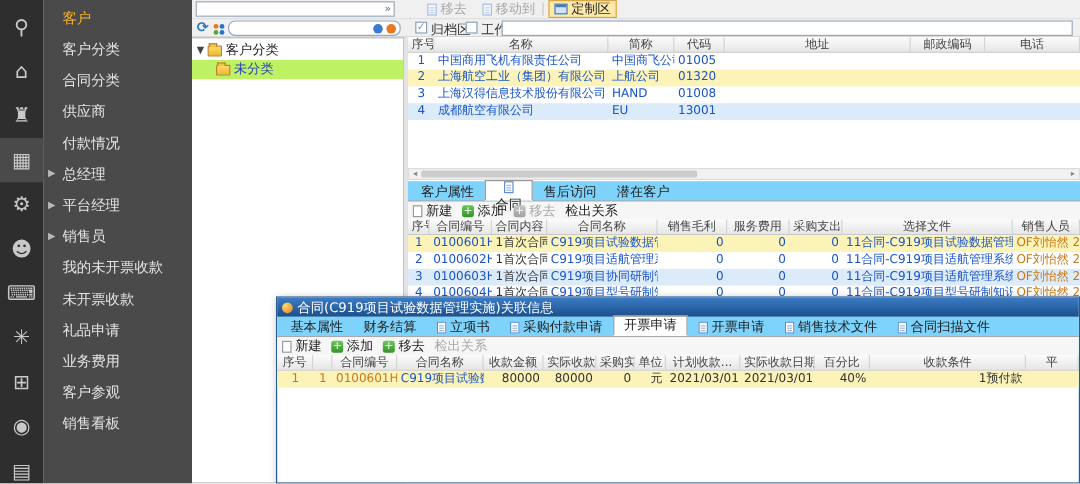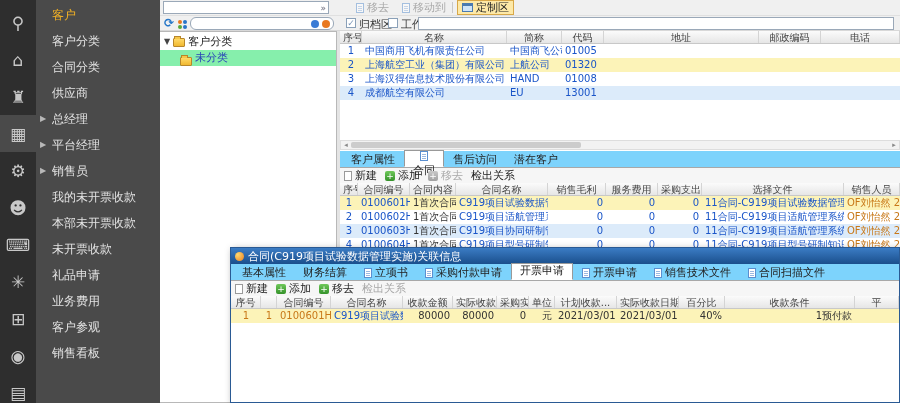--- a/index.html
+++ b/index.html
@@ -33,21 +33,21 @@
   .srch { position:absolute; left:30px; top:1px; width:144px; height:13px; background:#fff; border:1px solid #9aa8b8; border-radius:6px; }
   .dotbtn { position:absolute; top:2px; width:8px; height:8px; border-radius:50%; }
   .cbx { position:absolute; top:2px; width:10px; height:10px; background:#fff; border:1px solid #8aa0b8; font-size:9px; line-height:9px; text-align:center; color:#7a96b8; }
   .cbl { position:absolute; top:1px; font-size:11px; color:#333; }
   .finput { position:absolute; left:258px; top:1px; width:476px; height:13px; background:#fff; border:1px solid #9aa8b8; }
 
   
   .tree { position:absolute; left:0; top:31px; width:177px; height:372px; background:#fff; border:1px solid #b8b8b8; border-left:none; padding-top:2px; }
   .tnode { height:16px; line-height:16px; display:flex; align-items:center; gap:3px; padding-left:4px; font-size:11px; }
   .tnode .exp { font-size:8px; color:#444; }
-  .tnode.child { padding-left:20px; background:#86efac; color:#2a44b8;align-items:flex-end; }
+  .tnode.child { padding-left:20px; background:#bef264; color:#2a44b8; }
   .folder { width:12px; height:9px; background:linear-gradient(#ffd968,#f0b830); border:1px solid #b8862a; border-radius:1px; position:relative; flex:none; margin-top:1px; }
   .folder::before { content:""; position:absolute; top:-3px; left:0; width:5px; height:2px; background:#f5c648; border:1px solid #b8862a; border-bottom:none; }
   .splitter { position:absolute; left:177px; top:31px; width:3px; height:372px; background:#e4e4e4; }
 
   
   .main { position:absolute; left:180px; top:31px; width:560px; height:372px; background:#fff; }
   .trow { display:flex; height:14px; line-height:14px; font-size:10px; white-space:nowrap; }
   .hrow { height:13px; line-height:13px; background:linear-gradient(#fbfbfb,#e6e6e6); border-bottom:1px solid #c8c8c8; color:#444; }
   .hrow .cl { border-right:1px solid #d4d4d4; text-align:center; }
   .cl { overflow:hidden; padding:0 3px; flex:none; }
@@ -107,25 +107,25 @@
     <div class="strip-icon">⊞</div>
     <div class="strip-icon">◉</div>
     <div class="strip-icon">▤</div>
   </div>
 
   <div class="menu-panel">
     <div class="menu-item active">客户</div>
     <div class="menu-item">客户分类</div>
     <div class="menu-item">合同分类</div>
     <div class="menu-item">供应商</div>
+    <div class="menu-item">付款情况</div>
     <div class="menu-item"><span class="arr">▶</span><span>总经理</span></div>
     <div class="menu-item"><span class="arr">▶</span><span>平台经理</span></div>
     <div class="menu-item"><span class="arr">▶</span><span>销售员</span></div>
     <div class="menu-item">我的未开票收款</div>
-    <div class="menu-item">本部未开票收款</div>
     <div class="menu-item">未开票收款</div>
     <div class="menu-item">礼品申请</div>
     <div class="menu-item">业务费用</div>
     <div class="menu-item">客户参观</div>
     <div class="menu-item">销售看板</div>
   </div>
 
   <div class="content">
 
     <div class="tb-row1">

